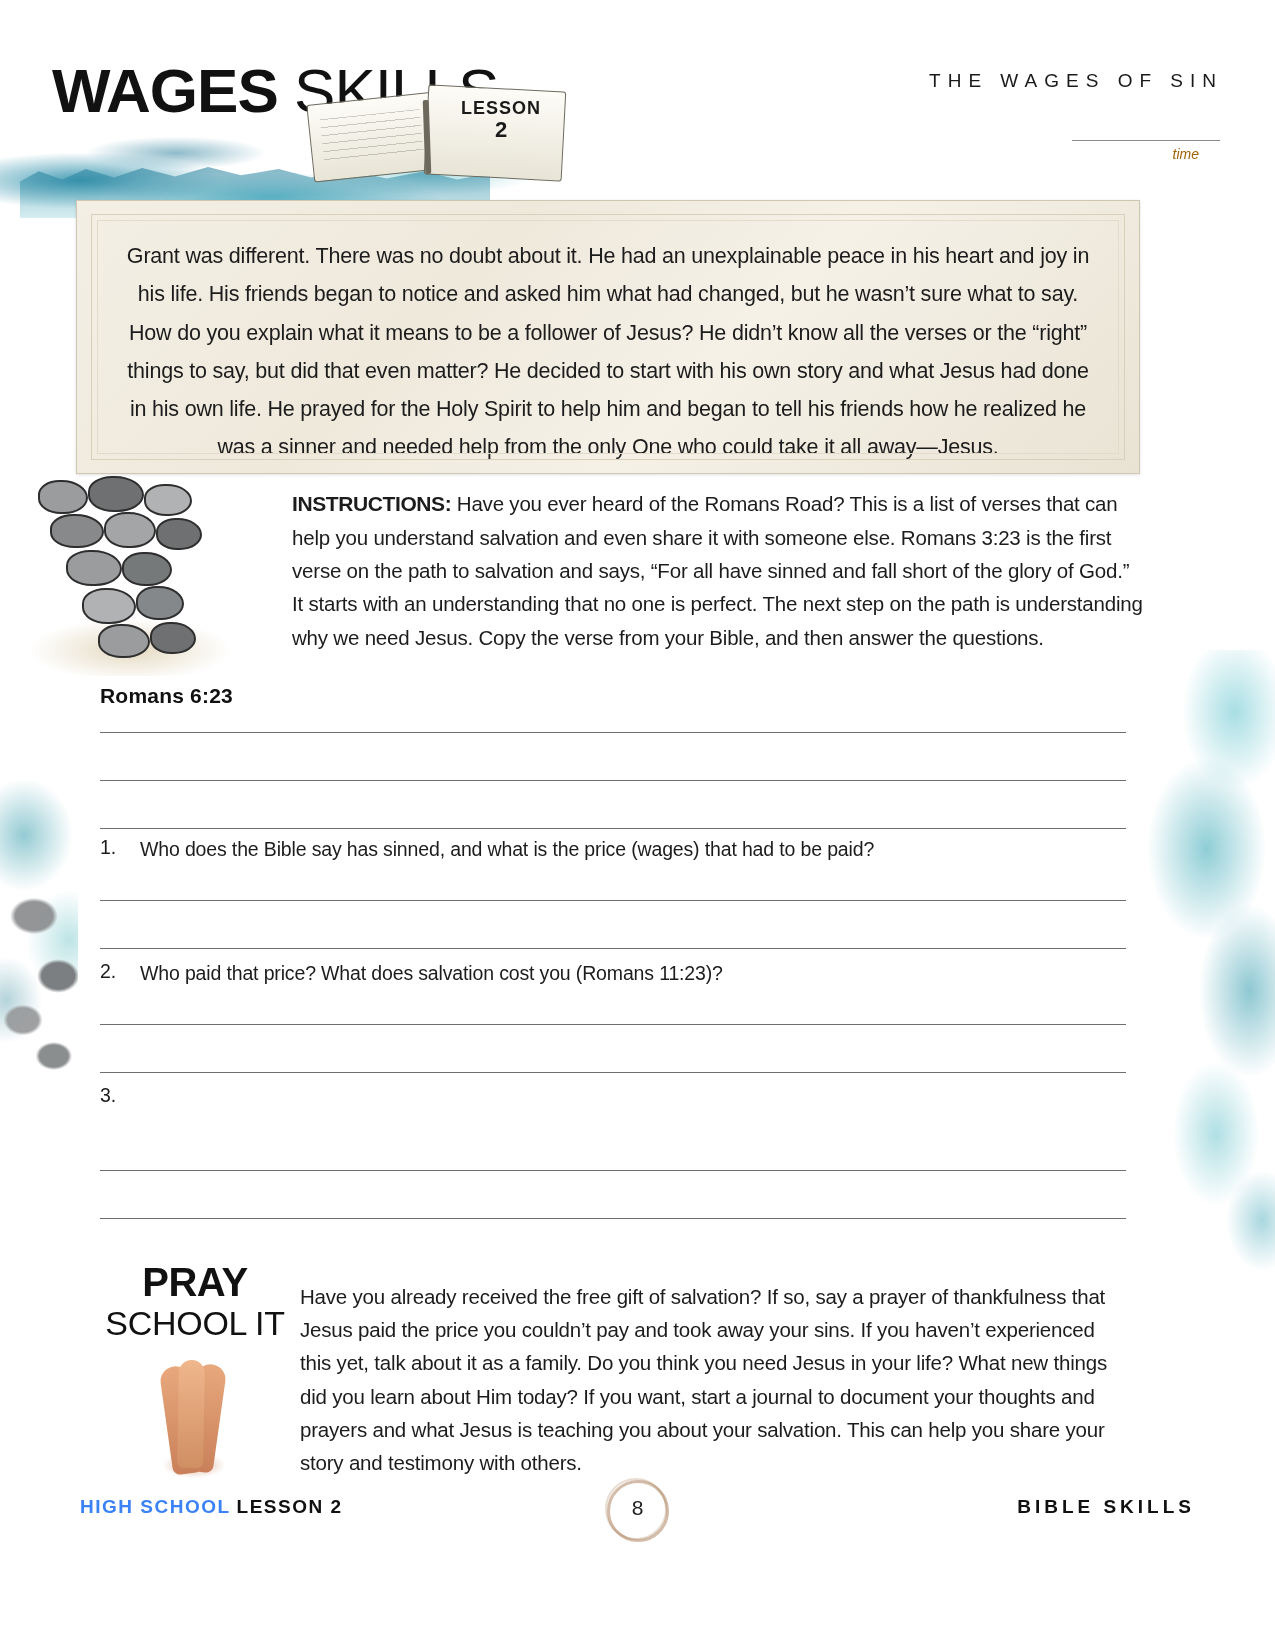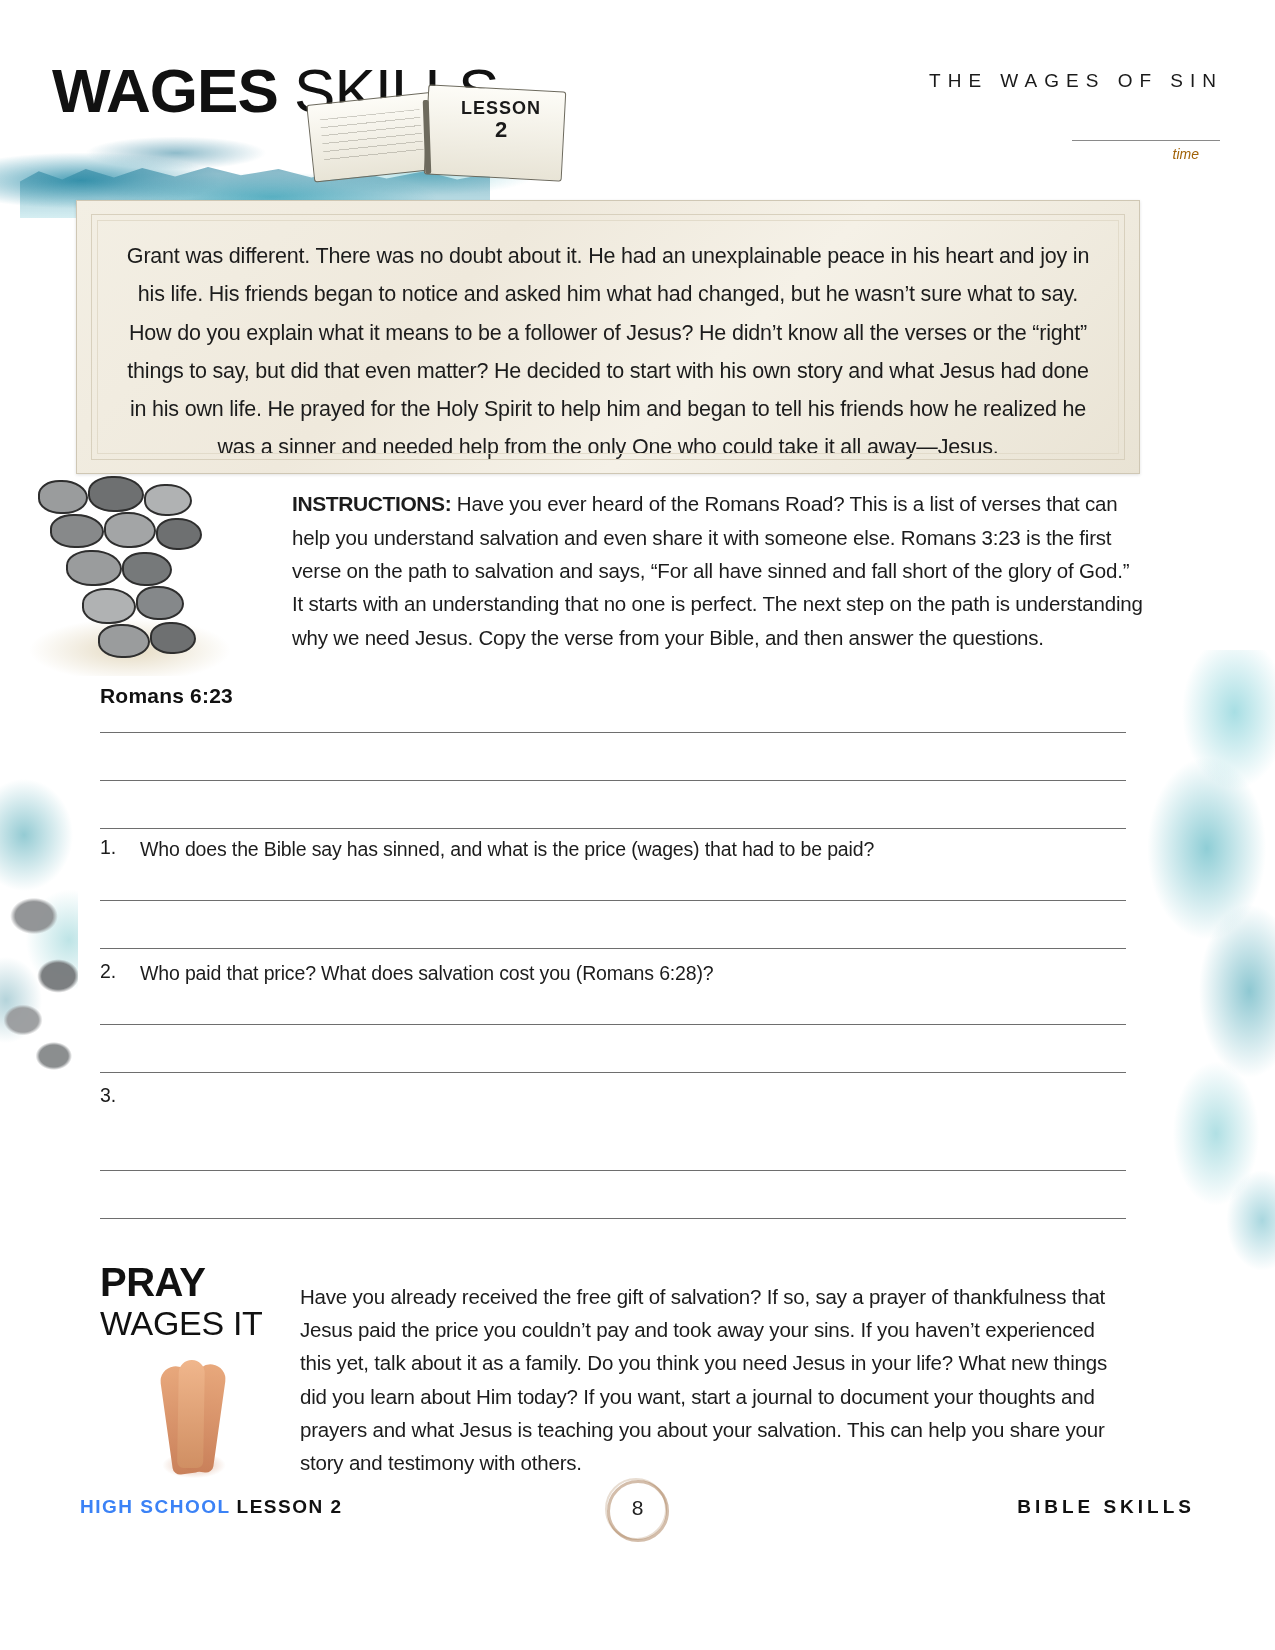--- a/index.html
+++ b/index.html
@@ -146,21 +146,21 @@
     position:absolute;left:22px;top:8px;font-size:21px;font-weight:bold;color:#111;letter-spacing:.2px;
   }
   .wline{position:absolute;left:22px;width:1026px;border-top:1.6px solid #6e6e6e;}
   .qtext{
     position:absolute;font-size:19.5px;line-height:1.42;color:#1c1c1c;letter-spacing:-.15px;
   }
   .qnum{position:absolute;font-size:19.5px;color:#1c1c1c;}
 
   
   .pray-title{
-    position:absolute;left:100px;top:1262px;width:190px;color:#111;
+    position:absolute;left:100px;top:1262px;width:190px;text-align:center;color:#111;
     line-height:1.0;
   }
   .pray-title .p1{font-size:40px;font-weight:bold;letter-spacing:-.5px;display:block;}
   .pray-title .p2{font-size:34px;font-weight:400;letter-spacing:-.3px;display:block;margin-top:4px;}
 
   .hands{
     position:absolute;left:140px;top:1360px;width:110px;height:130px;
   }
   .hands .h{
     position:absolute;width:30px;height:108px;border-radius:16px 16px 8px 8px;
@@ -256,32 +256,32 @@
     <div class="wline" style="top:56px;"></div>
     <div class="wline" style="top:104px;"></div>
     <div class="wline" style="top:152px;"></div>
 
     <div class="qnum" style="left:22px;top:160px;">1.</div>
     <div class="qtext" style="left:62px;top:160px;width:960px;">Who does the Bible say has sinned, and what is the price (wages) that had to be paid?</div>
     <div class="wline" style="top:224px;"></div>
     <div class="wline" style="top:272px;"></div>
 
     <div class="qnum" style="left:22px;top:284px;">2.</div>
-    <div class="qtext" style="left:62px;top:284px;width:960px;">Who paid that price? What does salvation cost you (Romans 6:28)?</div>
+    <div class="qtext" style="left:62px;top:284px;width:960px;">Who paid that price? What does salvation cost you (Romans 11:23)?</div>
     <div class="wline" style="top:348px;"></div>
     <div class="wline" style="top:396px;"></div>
 
     <div class="qnum" style="left:22px;top:408px;">3.</div>
     <div class="wline" style="top:494px;"></div>
     <div class="wline" style="top:542px;"></div>
   </div>
 
   <div class="pray-title">
     <span class="p1">PRAY</span>
-    <span class="p2">WAGES IT</span>
+    <span class="p2">SCHOOL IT</span>
   </div>
 
   <div class="hands">
     <div class="splash"></div>
     <div class="h h1"></div>
     <div class="h h2"></div>
     <div class="h h3"></div>
   </div>
 
   <div class="pray-text">Have you already received the free gift of salvation? If so, say a prayer of thankfulness that Jesus paid the price you couldn’t pay and took away your sins. If you haven’t experienced this yet, talk about it as a family. Do you think you need Jesus in your life? What new things did you learn about Him today? If you want, start a journal to document your thoughts and prayers and what Jesus is teaching you about your salvation. This can help you share your story and testimony with others.</div>

